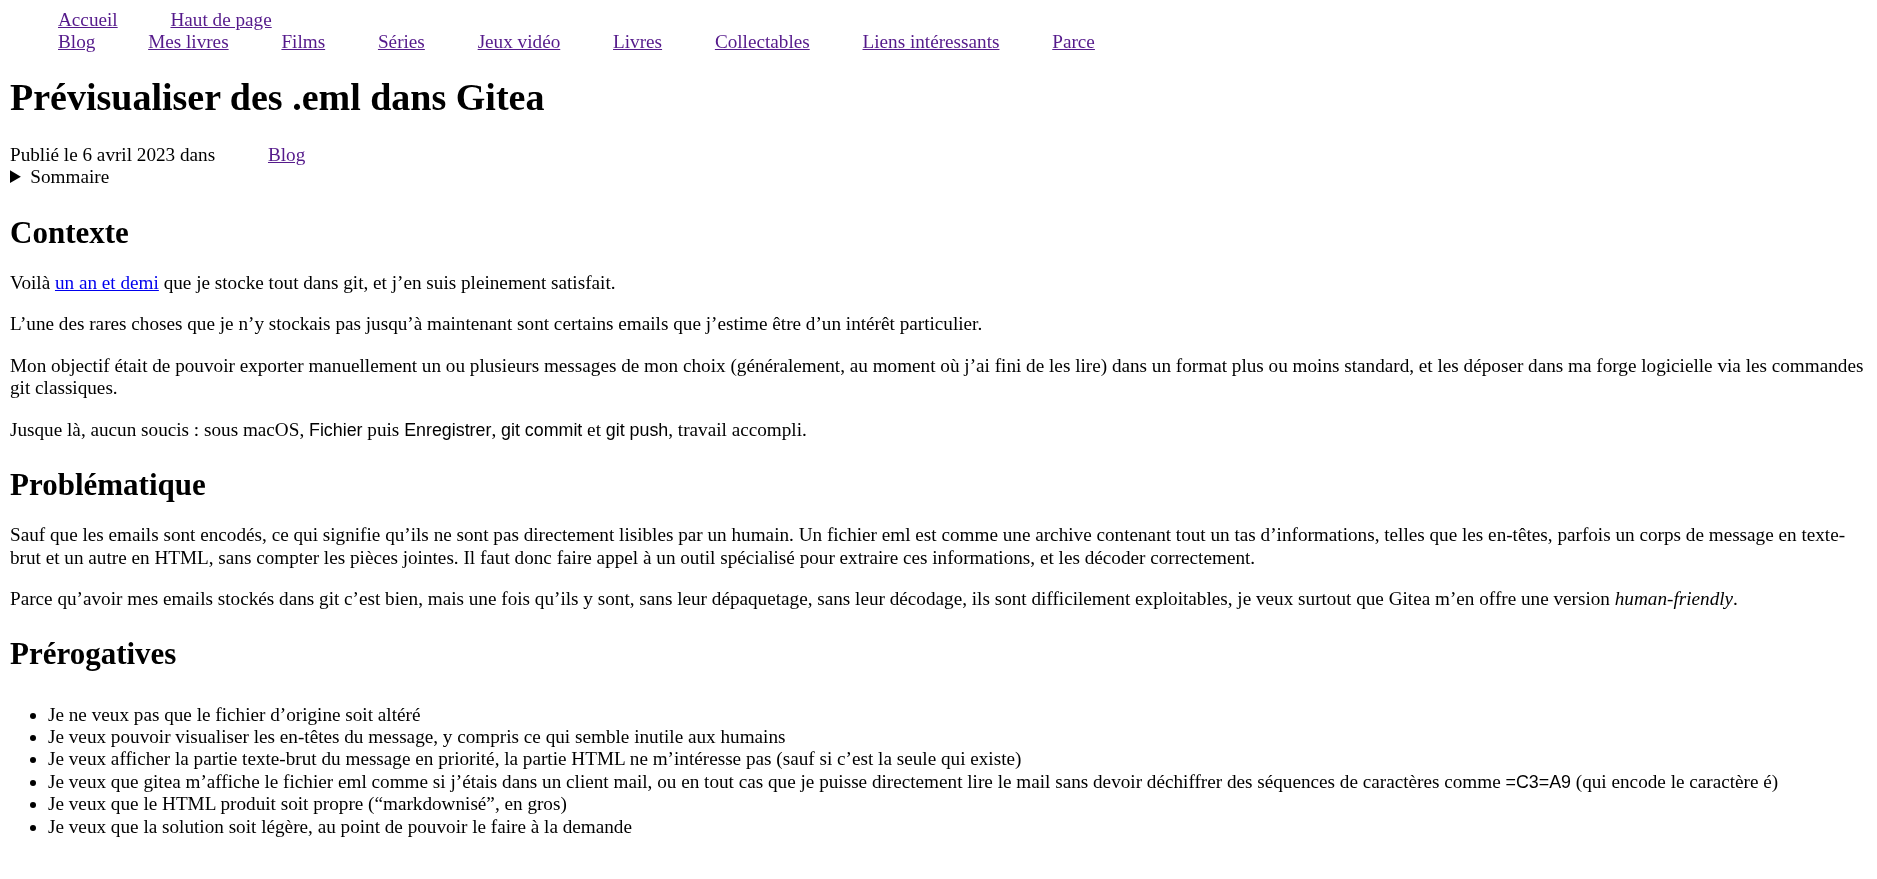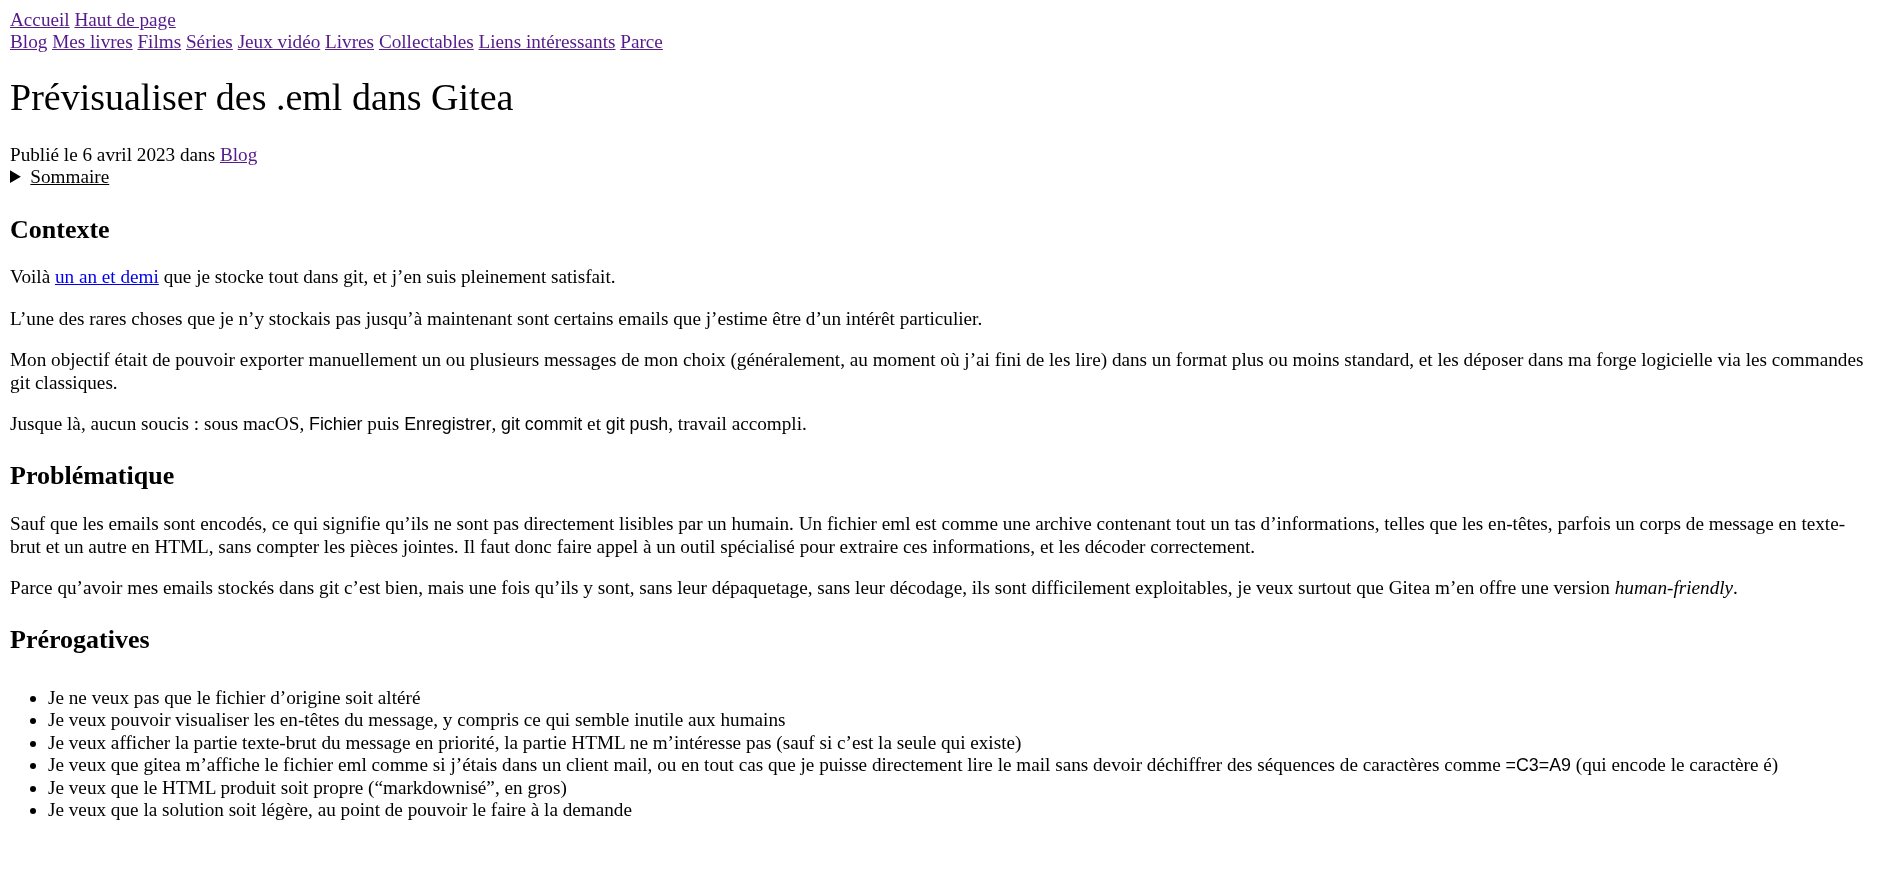--- a/index.html
+++ b/index.html
@@ -11,38 +11,38 @@
   *{box-sizing:border-box;}
   html,body{background:var(--bg);}
   body{
     margin:9px 10px;
     color:var(--text);
     font-family:"Liberation Serif", serif;
     font-size:19.2px;
     line-height:1.17;
   }
   a{text-decoration:underline;cursor:pointer;}
-  a.v{color:var(--link-visited);}
+  a.v{color:var(--link-visited);margin-left:48px;}
   a.n{color:var(--link-new);}
   nav .nav-row{display:block;}
   h1{
     font-size:38px;
-    font-weight:normal;
+    font-weight:bold;
     margin:23px 0 25px 0;
     line-height:1.1;
   }
   h2{
-    font-size:26px;
+    font-size:31px;
     font-weight:bold;
     margin:27px 0 22px 0;
     line-height:1.1;
   }
   .meta{margin:0;}
   details{margin:0;}
-  summary{cursor:pointer;text-decoration:underline;}
+  summary{cursor:pointer;}
   p{margin:19px 0;}
   ul{margin:32px 0;padding-left:38px;}
   li{margin:0;padding:0;}
   code{
     font-family:Liberation Sans, sans-serif;
     font-size:0.93em;
   }
   em{font-style:italic;}
 </style>
 </head>

